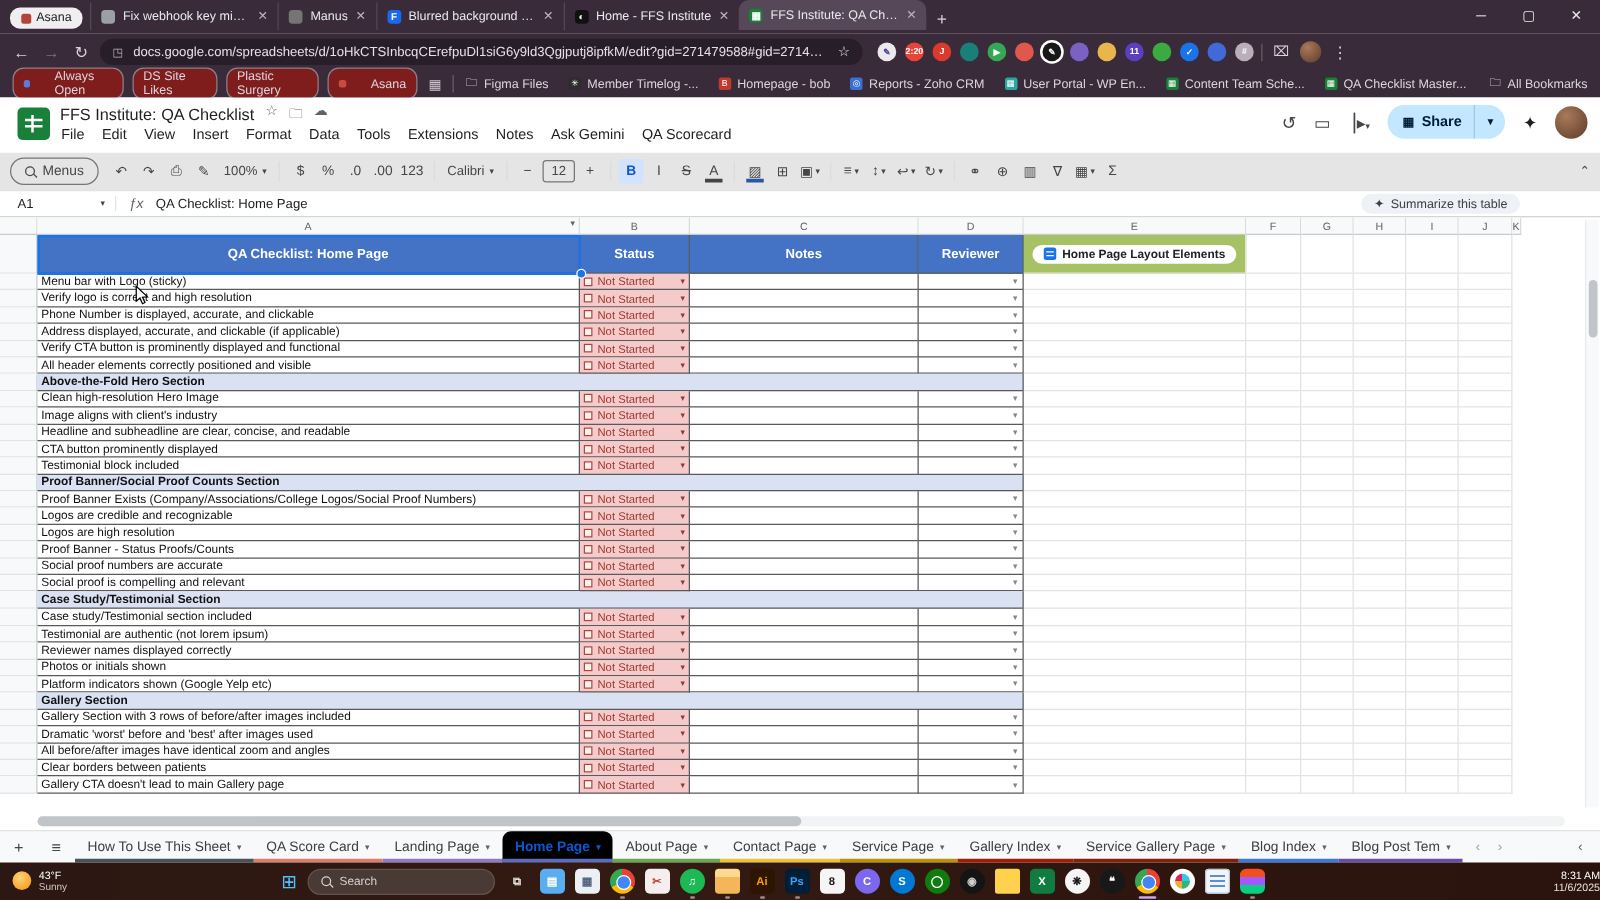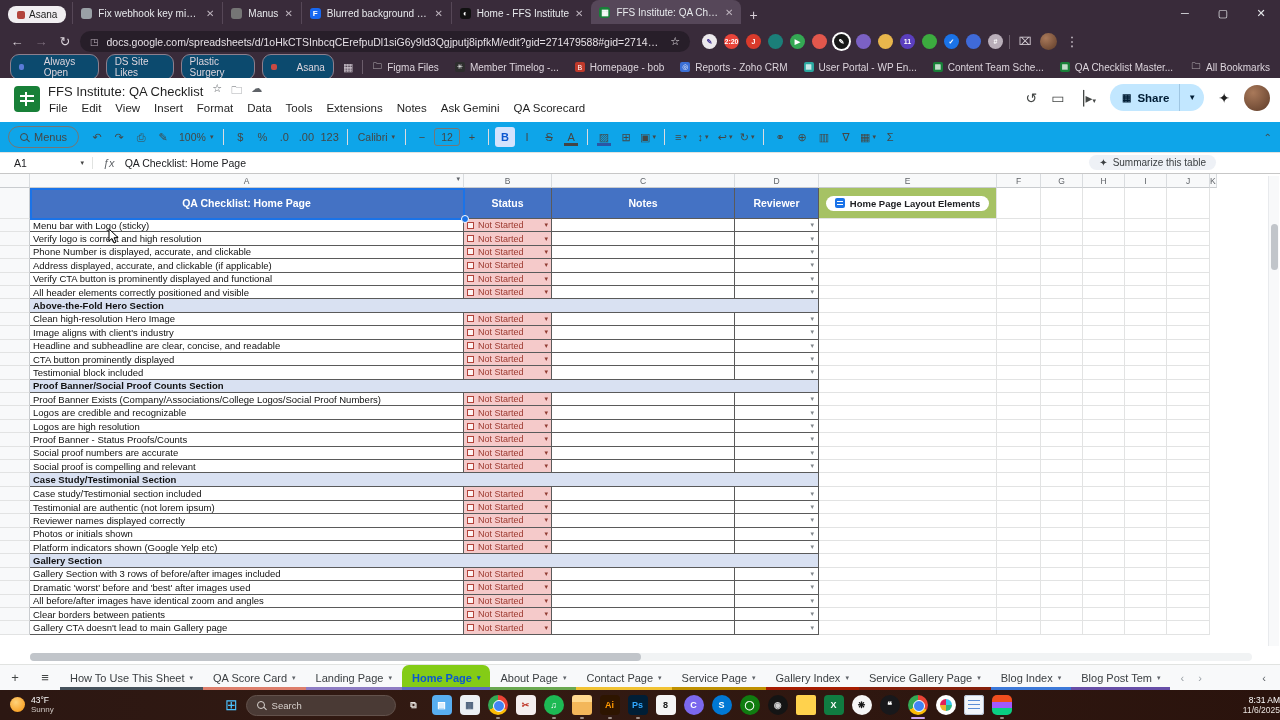--- a/index.html
+++ b/index.html
@@ -25,21 +25,21 @@
   .navic.dim{color:#7d6f7d}
   .urlpill{height:21px;background:#271e29;border-radius:11px;flex:0 0 610px;display:flex;align-items:center;padding:0 10px;gap:8px;font-size:10.5px;color:#e6e0e6;overflow:hidden}
   .urlpill .url{flex:1;white-space:nowrap;overflow:hidden;text-overflow:ellipsis}
   .exts{display:flex;align-items:center;gap:7px;margin-left:6px}
   .ext{width:15px;height:15px;border-radius:50%;display:flex;align-items:center;justify-content:center;font-size:7px;color:#fff;font-weight:bold;flex:none}
   .ext.ring{box-shadow:0 0 0 2px #fff}
   .vdiv{width:1px;height:14px;background:#6b5d6b}
   .avatar{width:17px;height:17px;border-radius:50%;background:radial-gradient(circle at 35% 30%,#a9795a,#5d3b28);flex:none}
 
   .bmrow{height:22px;background:#392b3a;display:flex;align-items:center;padding:0 10px;gap:9px;color:#ddd5dd;font-size:10px}
-  .bm-chip{border:1px solid #8d7f8d;border-radius:9px;padding:1px 8px;display:flex;align-items:center;gap:20px;background:#0c4a6e}
+  .bm-chip{border:1px solid #8d7f8d;border-radius:9px;padding:1px 8px;display:flex;align-items:center;gap:20px;background:#7f1d1d}
   .bm-chip .cdot{width:6px;height:6px;border-radius:2px}
   .bm-item{display:flex;align-items:center;gap:5px;white-space:nowrap}
   .bm-ic{width:10px;height:10px;border-radius:2px;display:flex;align-items:center;justify-content:center;font-size:7px;color:#fff;flex:none}
   .bm-spacer{flex:1}
   .grid-ic{color:#cfc6cf;font-size:11px}
 
   
   .gheader{height:44px;background:#fff;position:relative}
   .glogo{position:absolute;left:14px;top:8px;width:26px;height:26px;background:#188038;border-radius:4px}
   .glogo:after{content:"";position:absolute;left:6px;top:6px;right:6px;bottom:6px;background:
@@ -51,21 +51,21 @@
   .gmenus{position:absolute;left:42px;top:22px;display:flex;font-size:11.5px;color:#1f1f1f}
   .gmenus span{padding:2px 7px;border-radius:4px}
   .gright{position:absolute;right:10px;top:6px;display:flex;align-items:center;gap:14px}
   .gr-ic{color:#444746;font-size:14px}
   .share{background:#c2e7ff;border-radius:14px;height:27px;display:flex;align-items:center;color:#001d35;font-size:11.5px;overflow:hidden}
   .share .sh-main{display:flex;align-items:center;gap:6px;padding:0 10px 0 12px;font-weight:bold}
   .share .sh-dd{border-left:1px solid #9fc6e2;padding:0 8px;height:100%;display:flex;align-items:center;font-size:8px}
   .avatar.big{width:26px;height:26px}
 
   
-  .toolbar{height:30px;background:#0ea5e9;display:flex;align-items:center;padding:0 8px;gap:2px;color:#444746;font-size:11px}
+  .toolbar{height:30px;background:#e5e5e5;display:flex;align-items:center;padding:0 8px;gap:2px;color:#444746;font-size:11px}
   .tb{min-width:20px;height:20px;display:flex;align-items:center;justify-content:center;border-radius:3px;padding:0 2px;position:relative}
   .tb.lbl{font-size:10.5px;padding:0 4px;gap:2px}
   .tb .dd{font-size:7px;margin-left:2px;color:#444746}
   .tbsep{width:1px;height:16px;background:#dadce0;margin:0 4px}
   .menus-pill{border:1px solid #747775;border-radius:14px;height:22px;display:flex;align-items:center;gap:6px;padding:0 11px;font-size:11px;color:#444746;margin-right:6px}
   .i-mag{width:8px;height:8px;border:1.4px solid #444746;border-radius:50%;position:relative;display:inline-block}
   .i-mag:after{content:"";position:absolute;width:4px;height:1.4px;background:#444746;transform:rotate(45deg);right:-3px;bottom:-1px}
   .sizebox{border:1px solid #747775;border-radius:3px;width:26px;height:18px;display:flex;align-items:center;justify-content:center;font-size:10.5px}
   .tb.hl{background:#d3e3fd;color:#0b57d0;font-weight:bold}
   .tb.fill:after{content:"";position:absolute;left:3px;right:3px;bottom:1px;height:3px;background:#2a56a5}
@@ -112,21 +112,21 @@
   .htrack{position:absolute;left:30px;right:28px;top:3px;height:8px;background:#f1f3f4;border-radius:4px}
   .hthumb{position:absolute;left:0;width:50%;height:8px;background:#c1c5ca;border-radius:4px}
   .cursor{position:absolute;left:108px;top:228px;width:12px;height:17px;pointer-events:none;z-index:40}
 
   
   .stabs{position:absolute;left:0;top:664px;width:1280px;height:26px;background:#f8f9fa;border-top:1px solid #e1e3e1;display:flex;align-items:stretch;font-size:11px;color:#3c4043}
   .stab-btn{width:30px;display:flex;align-items:center;justify-content:center;color:#444746;font-size:13px}
   .stab{display:flex;align-items:center;gap:5px;padding:0 10px;position:relative;white-space:nowrap}
   .stab .strip{position:absolute;left:0;right:0;bottom:0;height:3px}
   .stab .dd{font-size:7px;color:#5f6368}
-  .stab.active{background:#84cc16;border-radius:7px 7px 0 0;color:#0b57d0;font-weight:bold}
+  .stab.active{background:#000000;border-radius:7px 7px 0 0;color:#0b57d0;font-weight:bold}
   .stab.active .dd{color:#0b57d0}
   .stab-nav{display:flex;align-items:center;gap:14px;color:#9aa0a6;padding:0 10px;font-size:11px}
   .stab-far{margin-left:auto;display:flex;align-items:center;color:#5f6368;padding-right:14px;font-size:11px}
 
   
   .taskbar{position:absolute;left:0;top:690px;width:1280px;height:30px;background:linear-gradient(90deg,#2c1712,#331a12 40%,#2a130d);display:flex;align-items:center;color:#fff}
   .weather{display:flex;align-items:center;gap:6px;padding-left:10px;width:225px}
   .sun{width:15px;height:15px;border-radius:50%;background:radial-gradient(circle at 40% 35%,#ffd27a,#f6920c)}
   .wtext{display:flex;flex-direction:column;line-height:1.15}
   .wtemp{font-size:8.5px}

